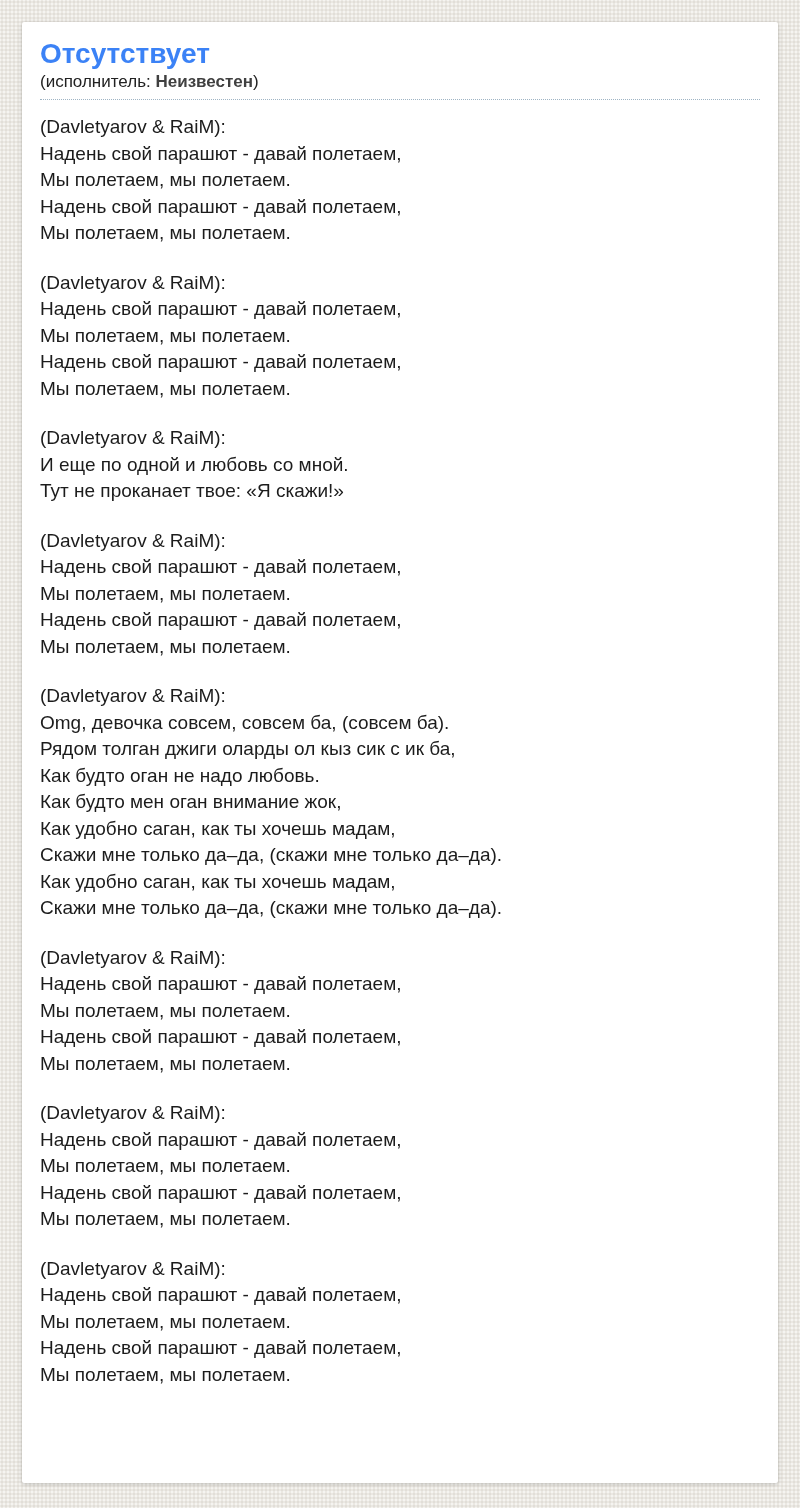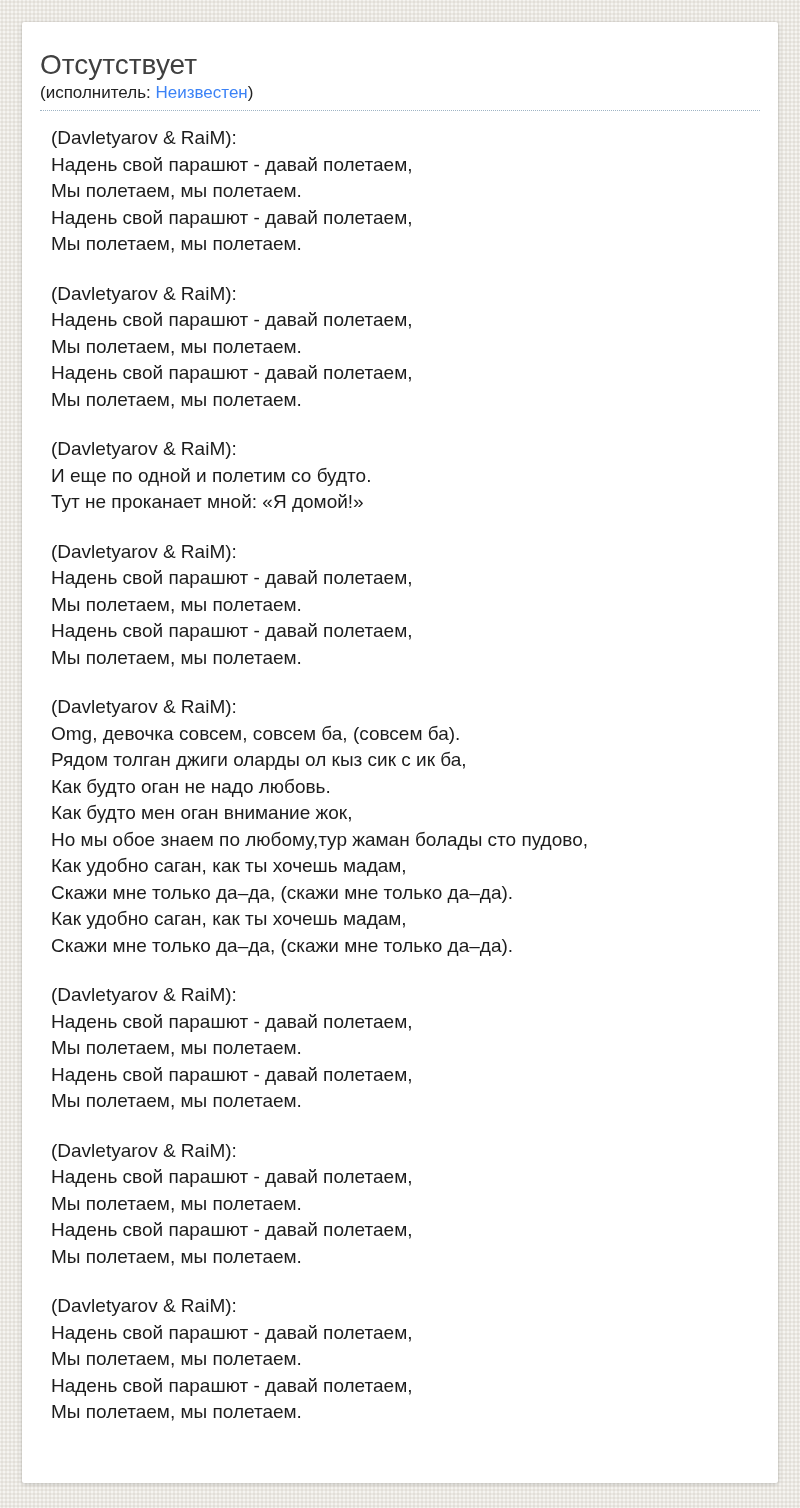--- a/index.html
+++ b/index.html
@@ -26,46 +26,47 @@
     width: 756px;
     height: 1461px;
     box-sizing: border-box;
     background: #ffffff;
     border-radius: 2px;
     box-shadow: 0 1px 4px rgba(0,0,0,0.22);
     padding: 12px 18px 0 18px;
     overflow: hidden;
   }
   h1.song-title {
-    margin: 15px 0 2px 0;
+    margin: 4px 0 2px 0;
     font-size: 28px;
-    font-weight: normal;
+    font-weight: bold;
     line-height: 32px;
-    color: #404040;
+    color: #3b82f6;
   }
   .artist-line {
     font-size: 17px;
     line-height: 20px;
     color: #222222;
     padding-bottom: 7px;
     border-bottom: 1px dotted #9fb4c4;
   }
   .artist-link {
-    color: #3b82f6;
+    color: #404040;
     text-decoration: none;
     cursor: pointer;
+    font-weight: bold;
   }
   .lyrics {
     margin-top: 14px;
     font-size: 19px;
     line-height: 26.5px;
     color: #1c1c1c;
   }
   .stanza {
-    margin: 0 0 23px 11px;
+    margin: 0 0 23px 0;
   }
   .stanza:last-child {
     margin-bottom: 0;
   }
 </style>
 </head>
 <body>
 
 <div class="card">
   <h1 class="song-title">Отсутствует</h1>
@@ -83,37 +84,36 @@
       </div>
       <div class="stanza">
         <div class="line">(Davletyarov &amp; RaiM):</div>
         <div class="line">Надень свой парашют - давай полетаем,</div>
         <div class="line">Мы полетаем, мы полетаем.</div>
         <div class="line">Надень свой парашют - давай полетаем,</div>
         <div class="line">Мы полетаем, мы полетаем.</div>
       </div>
       <div class="stanza">
         <div class="line">(Davletyarov &amp; RaiM):</div>
-        <div class="line">И еще по одной и полетим со будто.</div>
-        <div class="line">Тут не проканает мной: «Я домой!»</div>
+        <div class="line">И еще по одной и любовь со мной.</div>
+        <div class="line">Тут не проканает твое: «Я скажи!»</div>
       </div>
       <div class="stanza">
         <div class="line">(Davletyarov &amp; RaiM):</div>
         <div class="line">Надень свой парашют - давай полетаем,</div>
         <div class="line">Мы полетаем, мы полетаем.</div>
         <div class="line">Надень свой парашют - давай полетаем,</div>
         <div class="line">Мы полетаем, мы полетаем.</div>
       </div>
       <div class="stanza">
         <div class="line">(Davletyarov &amp; RaiM):</div>
         <div class="line">Omg, девочка совсем, совсем ба, (совсем ба).</div>
         <div class="line">Рядом толган джиги оларды ол кыз сик с ик ба,</div>
         <div class="line">Как будто оган не надо любовь.</div>
         <div class="line">Как будто мен оган внимание жок,</div>
-        <div class="line">Но мы обое знаем по любому,тур жаман болады сто пудово,</div>
         <div class="line">Как удобно саган, как ты хочешь мадам,</div>
         <div class="line">Скажи мне только да–да, (скажи мне только да–да).</div>
         <div class="line">Как удобно саган, как ты хочешь мадам,</div>
         <div class="line">Скажи мне только да–да, (скажи мне только да–да).</div>
       </div>
       <div class="stanza">
         <div class="line">(Davletyarov &amp; RaiM):</div>
         <div class="line">Надень свой парашют - давай полетаем,</div>
         <div class="line">Мы полетаем, мы полетаем.</div>
         <div class="line">Надень свой парашют - давай полетаем,</div>

